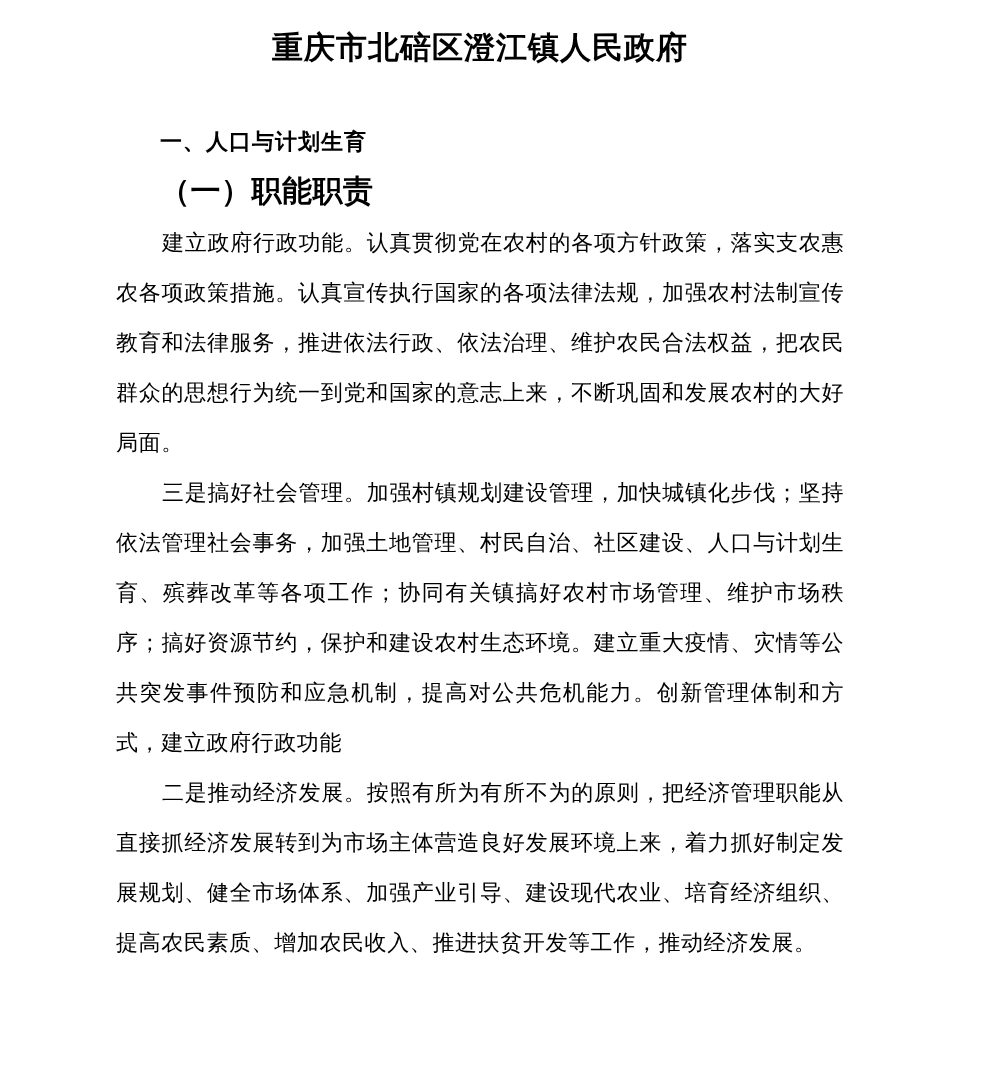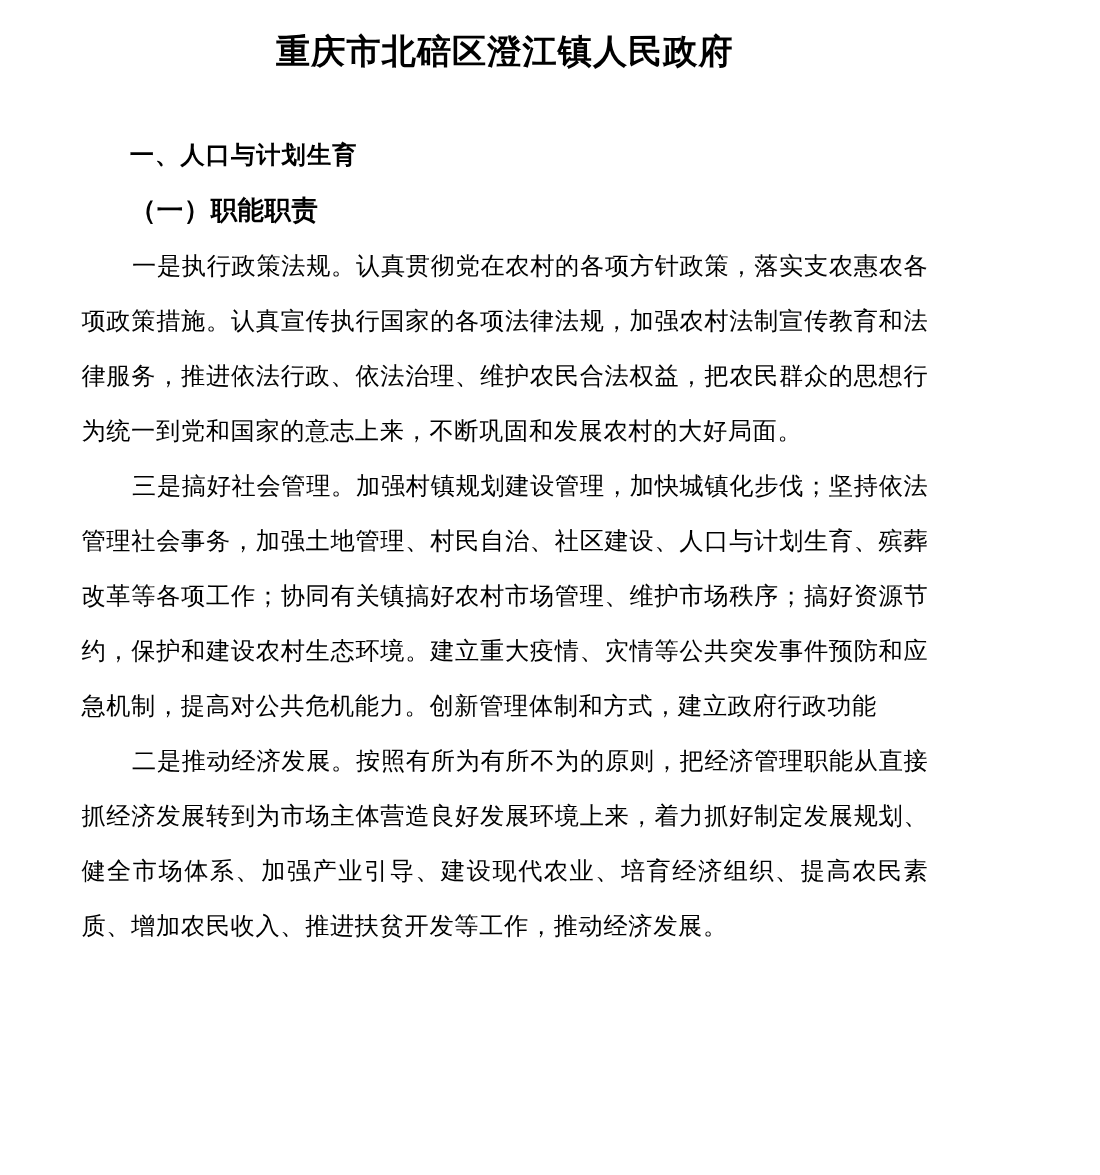--- a/index.html
+++ b/index.html
@@ -11,21 +11,21 @@
     width: 1000px;
     height: 1068px;
     font-family: "DejaVu Serif", "Liberation Serif", serif;
     color: #000000;
     overflow: hidden;
   }
   .page {
     width: 952px;
     height: 1068px;
     box-sizing: border-box;
-    padding: 18px 108px 0 74px;
+    padding: 18px 108px 0 116px;
     position: relative;
   }
   .doc-title {
     text-align: center;
     font-weight: bold;
     font-size: 31px;
     line-height: 46px;
     letter-spacing: 1px;
     margin: 0;
     padding-top: 6px;
@@ -37,21 +37,21 @@
     font-weight: bold;
     font-size: 22px;
     line-height: 34px;
     margin: 0;
     padding-top: 54px;
     text-indent: 44px;
     letter-spacing: 1px;
   }
   .sub-heading {
     font-weight: bold;
-    font-size: 24px;
+    font-size: 30px;
     line-height: 34px;
     margin: 0;
     padding-top: 16px;
     text-indent: 44px;
     letter-spacing: 0.5px;
   }
   .para {
     font-size: 22px;
     line-height: 50px;
     margin: 0;
@@ -70,17 +70,17 @@
 <div class="page">
 
   <h1 class="doc-title">
     <span class="line">重庆市北碚区澄江镇人民政府</span>
   </h1>
 
   <h2 class="section-heading">一、人口与计划生育</h2>
 
   <h3 class="sub-heading">（一）职能职责</h3>
 
-  <p class="para first-body">一是执行政策法规。认真贯彻党在农村的各项方针政策，落实支农惠农各项政策措施。认真宣传执行国家的各项法律法规，加强农村法制宣传教育和法律服务，推进依法行政、依法治理、维护农民合法权益，把农民群众的思想行为统一到党和国家的意志上来，不断巩固和发展农村的大好局面。</p>
+  <p class="para first-body">建立政府行政功能。认真贯彻党在农村的各项方针政策，落实支农惠农各项政策措施。认真宣传执行国家的各项法律法规，加强农村法制宣传教育和法律服务，推进依法行政、依法治理、维护农民合法权益，把农民群众的思想行为统一到党和国家的意志上来，不断巩固和发展农村的大好局面。</p>
   <p class="para">三是搞好社会管理。加强村镇规划建设管理，加快城镇化步伐；坚持依法管理社会事务，加强土地管理、村民自治、社区建设、人口与计划生育、殡葬改革等各项工作；协同有关镇搞好农村市场管理、维护市场秩序；搞好资源节约，保护和建设农村生态环境。建立重大疫情、灾情等公共突发事件预防和应急机制，提高对公共危机能力。创新管理体制和方式，建立政府行政功能</p>
   <p class="para">二是推动经济发展。按照有所为有所不为的原则，把经济管理职能从直接抓经济发展转到为市场主体营造良好发展环境上来，着力抓好制定发展规划、健全市场体系、加强产业引导、建设现代农业、培育经济组织、提高农民素质、增加农民收入、推进扶贫开发等工作，推动经济发展。</p>
 
 </div>
 
 </body></html>

